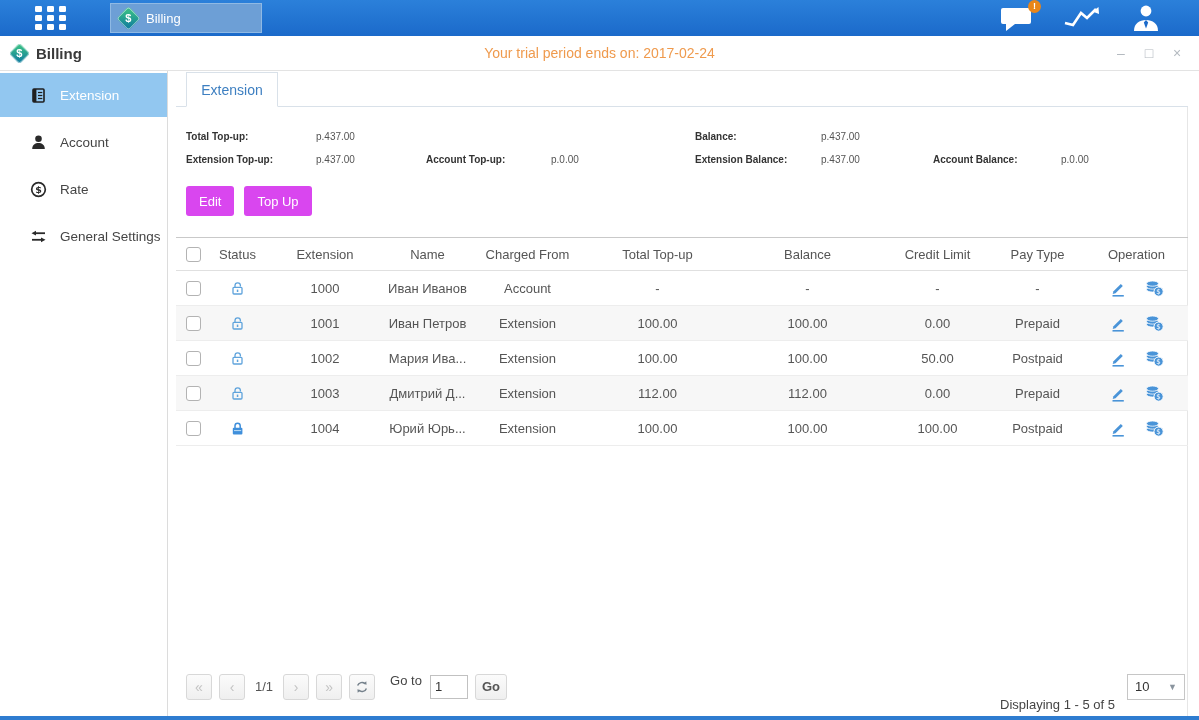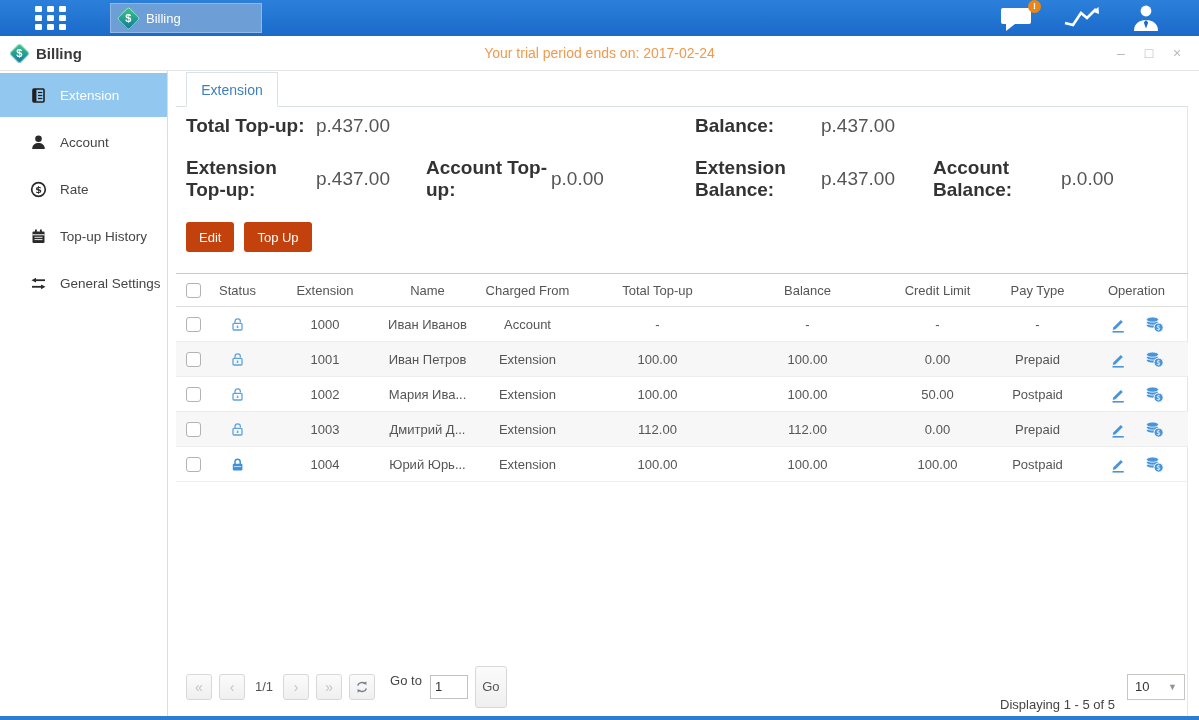--- a/index.html
+++ b/index.html
@@ -36,26 +36,26 @@
              font-size:13.5px;color:#454545;margin-bottom:3px;cursor:pointer;}
   .side-item.active{background:#92c7f0;color:#fff;}
   .side-item svg{flex:0 0 auto;}
   
   .content{flex:1;display:flex;flex-direction:column;padding:0 11px 0 8px;box-sizing:border-box;min-width:0;}
   .tabstrip{height:36px;border-bottom:1px solid #d9e1e9;display:flex;align-items:flex-end;padding-left:10px;box-sizing:border-box;}
   .tab{height:35px;min-width:92px;background:#fff;border:1px solid #d9e1e9;border-bottom:1px solid #fff;
        display:flex;align-items:center;justify-content:center;color:#3d7fc1;font-size:14px;
        margin-bottom:-1px;box-sizing:border-box;cursor:pointer;}
   .panel{flex:1;display:flex;flex-direction:column;border-right:1px solid #e6e6e6;min-height:0;}
-  .summary{margin:8px 0 0 10px;display:grid;grid-template-columns:130px 110px 125px 144px 126px 112px 128px auto;
-           row-gap:20px;font-size:19px;align-items:center;}
+  .summary{margin:24px 0 0 10px;display:grid;grid-template-columns:130px 110px 125px 144px 126px 112px 128px auto;
+           row-gap:12px;font-size:10px;align-items:center;}
   .s-label{font-weight:bold;color:#333;}
   .s-value{color:#555;}
   .actions{margin:21px 0 0 10px;display:flex;gap:10px;}
-  .btn{background:#c2410c;color:#fff;border:none;border-radius:3px;font-size:13px;height:30px;
+  .btn{background:#d946ef;color:#fff;border:none;border-radius:3px;font-size:13px;height:30px;
        padding:0 13px;cursor:pointer;font-family:inherit;}
   
   table{width:100%;border-collapse:collapse;margin-top:21px;table-layout:fixed;font-size:13px;color:#555;}
   thead tr{height:33px;}
   thead th{font-weight:normal;color:#555;border-top:1px solid #c9c9c9;border-bottom:1px solid #e0e0e0;
            text-align:center;cursor:pointer;}
   tbody tr{height:35px;}
   tbody td{border-bottom:1px solid #ededed;text-align:center;overflow:hidden;white-space:nowrap;}
   tbody tr:nth-child(even){background:#f7f7f7;}
   .cb{display:inline-block;width:15px;height:15px;border:1px solid #b3b3b3;border-radius:3px;background:#fff;
@@ -65,22 +65,22 @@
   .op{display:inline-flex;cursor:pointer;}
   
   .pagination{margin:auto 0 9px 10px;display:flex;align-items:center;font-size:13px;color:#444;}
   .pgbtn{width:26px;height:26px;border:1px solid #d8d8d8;border-radius:3px;
          background:linear-gradient(#fbfbfb,#efefef);color:#c3c3c3;font-size:14px;
          display:flex;align-items:center;justify-content:center;cursor:pointer;margin-right:7px;box-sizing:border-box;}
   .pg-info{margin:0 10px 0 3px;color:#555;}
   .goto-label{margin:0 8px 13px 8px;color:#444;}
   .goto-input{width:28px;height:22px;border:1px solid #c1c1c1;font-size:13px;padding:0 4px;
               font-family:inherit;color:#333;box-sizing:content-box;}
-  .go-btn{width:32px;height:42px;border:1px solid #d8d8d8;border-radius:3px;margin-left:7px;
-          background:linear-gradient(#fbfbfb,#efefef);color:#555;font-size:13px;cursor:pointer;font-family:inherit;}
+  .go-btn{width:32px;height:26px;border:1px solid #d8d8d8;border-radius:3px;margin-left:7px;
+          background:linear-gradient(#fbfbfb,#efefef);color:#555;font-size:13px;cursor:pointer;font-family:inherit;font-weight:bold;}
   .pg-right{margin-left:auto;display:flex;align-items:center;gap:12px;margin-right:2px;}
   .displaying{color:#444;margin-top:36px;}
   .pagesize{width:58px;height:26px;border:1px solid #c6c6c6;background:#fff;display:flex;align-items:center;
             justify-content:space-between;padding:0 7px;box-sizing:border-box;cursor:pointer;color:#333;}
   .caret{font-size:9px;color:#8a949e;}
   .bottom-strip{position:absolute;left:0;right:0;bottom:0;height:4px;background:#2e7cd0;}
 </style>
 </head>
 <body>
 
@@ -169,31 +169,20 @@
       </div>
       <div class="side-item">
         <svg width="17" height="17" viewBox="0 0 17 17">
           <circle cx="8.5" cy="8.5" r="6.8" fill="none" stroke="#2a2a2a" stroke-width="1.7"></circle>
           <text x="8.5" y="12" text-anchor="middle" font-size="9.5" font-weight="bold" fill="#2a2a2a" font-family="DejaVu Sans, sans-serif">$</text>
         </svg>
         <span>Rate</span>
       </div>
       <div class="side-item">
         <svg width="17" height="17" viewBox="0 0 17 17">
-          <rect x="2.5" y="3.5" width="12" height="11.5" rx="1" fill="#2a2a2a"></rect>
-          <rect x="5" y="1.5" width="1.8" height="3.4" fill="#2a2a2a"></rect>
-          <rect x="10" y="1.5" width="1.8" height="3.4" fill="#2a2a2a"></rect>
-          <line x1="2.5" y1="6.8" x2="14.5" y2="6.8" stroke="#fff" stroke-width="1"></line>
-          <line x1="4.5" y1="9.3" x2="12.5" y2="9.3" stroke="#fff" stroke-width="0.9"></line>
-          <line x1="4.5" y1="11.6" x2="12.5" y2="11.6" stroke="#fff" stroke-width="0.9"></line>
-        </svg>
-        <span>Top-up History</span>
-      </div>
-      <div class="side-item">
-        <svg width="17" height="17" viewBox="0 0 17 17">
           <line x1="5" y1="5.2" x2="15" y2="5.2" stroke="#2a2a2a" stroke-width="1.8"></line>
           <path d="M1.5 5.2 L6 2.8 V7.6 Z" fill="#2a2a2a"></path>
           <line x1="2" y1="11.8" x2="12" y2="11.8" stroke="#2a2a2a" stroke-width="1.8"></line>
           <path d="M15.5 11.8 L11 9.4 V14.2 Z" fill="#2a2a2a"></path>
         </svg>
         <span>General Settings</span>
       </div>
     </aside>
 
     <main class="content">

